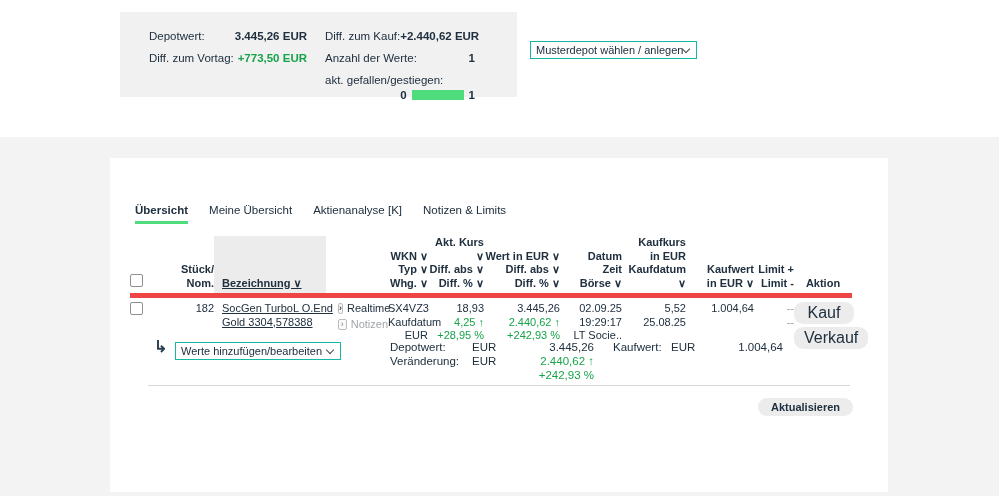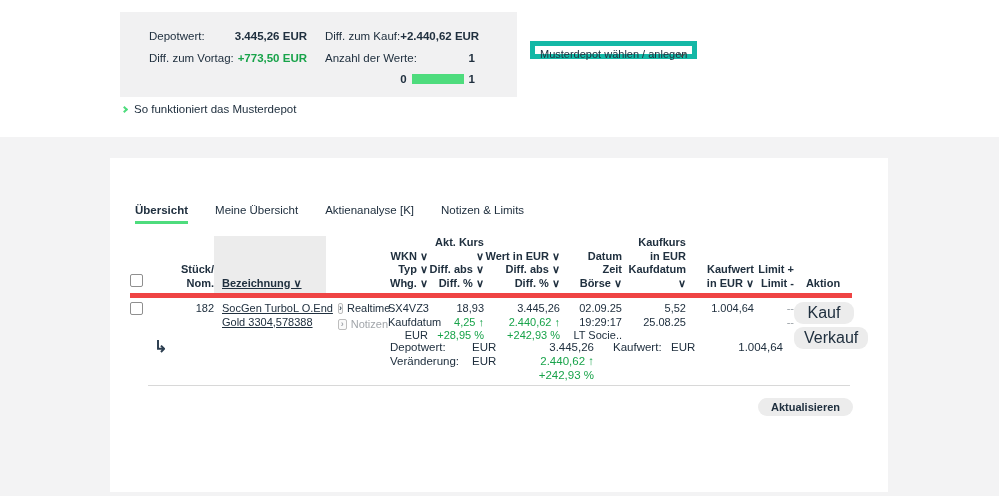--- a/index.html
+++ b/index.html
@@ -23,42 +23,42 @@
   .sb-col1{left:29px;width:158px;}
   .sb-col2{left:205px;width:150px;}
   .sb-row{display:flex;justify-content:space-between;margin-bottom:8px;line-height:14px;}
   .sb-label{white-space:nowrap;}
   .sb-value{font-weight:bold;white-space:nowrap;}
   .sb-value.green{color:var(--green);}
   .sb-bar-row{display:flex;justify-content:flex-end;align-items:center;font-weight:bold;font-size:11.5px;margin-top:2px;}
   .sb-bar{display:inline-block;width:52px;height:10px;background:var(--light_green);margin:0 5px;}
   
   .fake-select{
-    position:absolute;height:18px;border:5px solid #14b8a6;background:#ffffff;
+    position:absolute;height:18px;border:1px solid #14b8a6;background:#ffffff;
     font-size:11px;line-height:16px;padding:0 20px 0 5px;white-space:nowrap;
     color:var(--text);cursor:pointer;
   }
   .fake-select .sel-chev{
     position:absolute;right:7px;top:4px;width:6px;height:6px;
     border-right:1.4px solid #4a4a4a;border-bottom:1.4px solid #4a4a4a;
     transform:rotate(45deg);
   }
   .select-musterdepot{left:530px;top:41px;width:167px;}
   .select-aktionen{left:530px;top:64px;width:167px;}
   .info-link{position:absolute;left:122px;top:103px;font-size:11.5px;display:flex;align-items:center;cursor:pointer;}
   .chev-right{
     display:inline-block;width:5px;height:5px;margin-right:7px;
     border-top:2px solid var(--light_green);border-right:2px solid var(--light_green);
     transform:rotate(45deg);
   }
   
   .lower{position:absolute;left:0;top:137px;width:999px;height:359px;background:#f3f3f4;}
   .card{position:absolute;left:110px;top:21px;width:778px;height:334px;background:#ffffff;}
   
-  .tabs{position:absolute;left:25px;top:46px;display:flex;gap:27px;font-size:11.5px;white-space:nowrap;}
+  .tabs{position:absolute;left:25px;top:46px;display:flex;gap:21px;font-size:11.5px;white-space:nowrap;}
   .tab{cursor:pointer;padding-bottom:5px;}
   .tab.active{font-weight:bold;border-bottom:3px solid var(--light_green);}
   
   .grid{position:absolute;left:20px;top:78px;width:722px;border-collapse:collapse;table-layout:fixed;font-size:11px;}
   .grid th,.grid td{padding:0;font-weight:normal;}
   .grid thead th{vertical-align:bottom;font-weight:bold;line-height:13.5px;padding-bottom:3px;border-bottom:5px solid #ef4444;}
   .grid tbody td{vertical-align:top;line-height:13.5px;padding-top:4px;}
   .ra{text-align:right;}
   .la{text-align:left;}
   .ca{text-align:center;}
@@ -115,37 +115,36 @@
     </div>
     <div class="sb-col sb-col2">
       <div class="sb-row">
         <span class="sb-label">Diff. zum Kauf:</span>
         <span class="sb-value">+2.440,62 EUR</span>
       </div>
       <div class="sb-row">
         <span class="sb-label">Anzahl der Werte:</span>
         <span class="sb-value">1</span>
       </div>
+      <div class="sb-row" style="margin-bottom:2px;">
+        <span class="sb-label">akt. gefallen/gestiegen:</span>
+      </div>
       <div class="sb-bar-row">
         <span>0</span>
         <span class="sb-bar"></span>
         <span>1</span>
       </div>
     </div>
   </div>
 
   <div class="fake-select select-musterdepot">
     <span>Musterdepot wählen / anlegen</span>
     <span class="sel-chev"></span>
   </div>
 
-  <div class="info-link">
-    <span class="chev-right"></span>
-    <span>So funktioniert das Musterdepot</span>
-  </div>
 </div>
 
 <div class="lower">
   <div class="card">
 
     <div class="tabs">
       <span class="tab active">Übersicht</span>
       <span class="tab">Meine Übersicht</span>
       <span class="tab">Aktienanalyse [K]</span>
       <span class="tab">Notizen &amp; Limits</span>
@@ -266,20 +265,24 @@
           </td>
           <td class="ca">
             <button class="pill">Kauf</button>
             <button class="pill">Verkauf</button>
           </td>
         </tr>
       </tbody>
     </table>
 
     <span class="branch-icon">↳</span>
+    <div class="fake-select select-werte">
+      <span>Werte hinzufügen/bearbeiten</span>
+      <span class="sel-chev"></span>
+    </div>
 
     <div class="totals1">
       <div class="t-grid">
         <span>Depotwert:</span>
         <span>EUR</span>
         <span class="t-val">3.445,26</span>
         <span>Veränderung:</span>
         <span>EUR</span>
         <span class="t-val green">2.440,62 ↑</span>
         <span></span>

